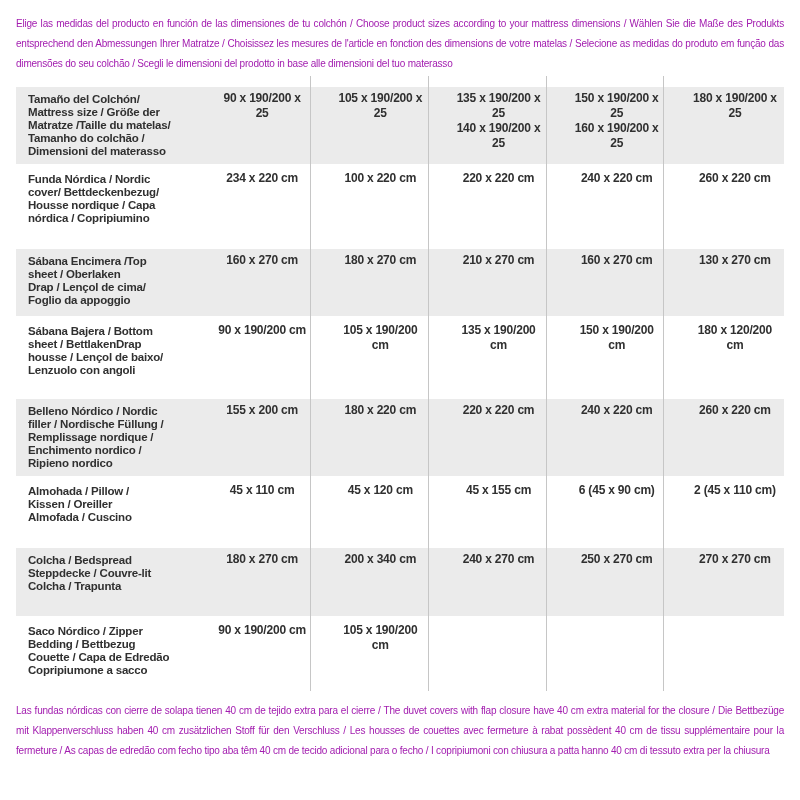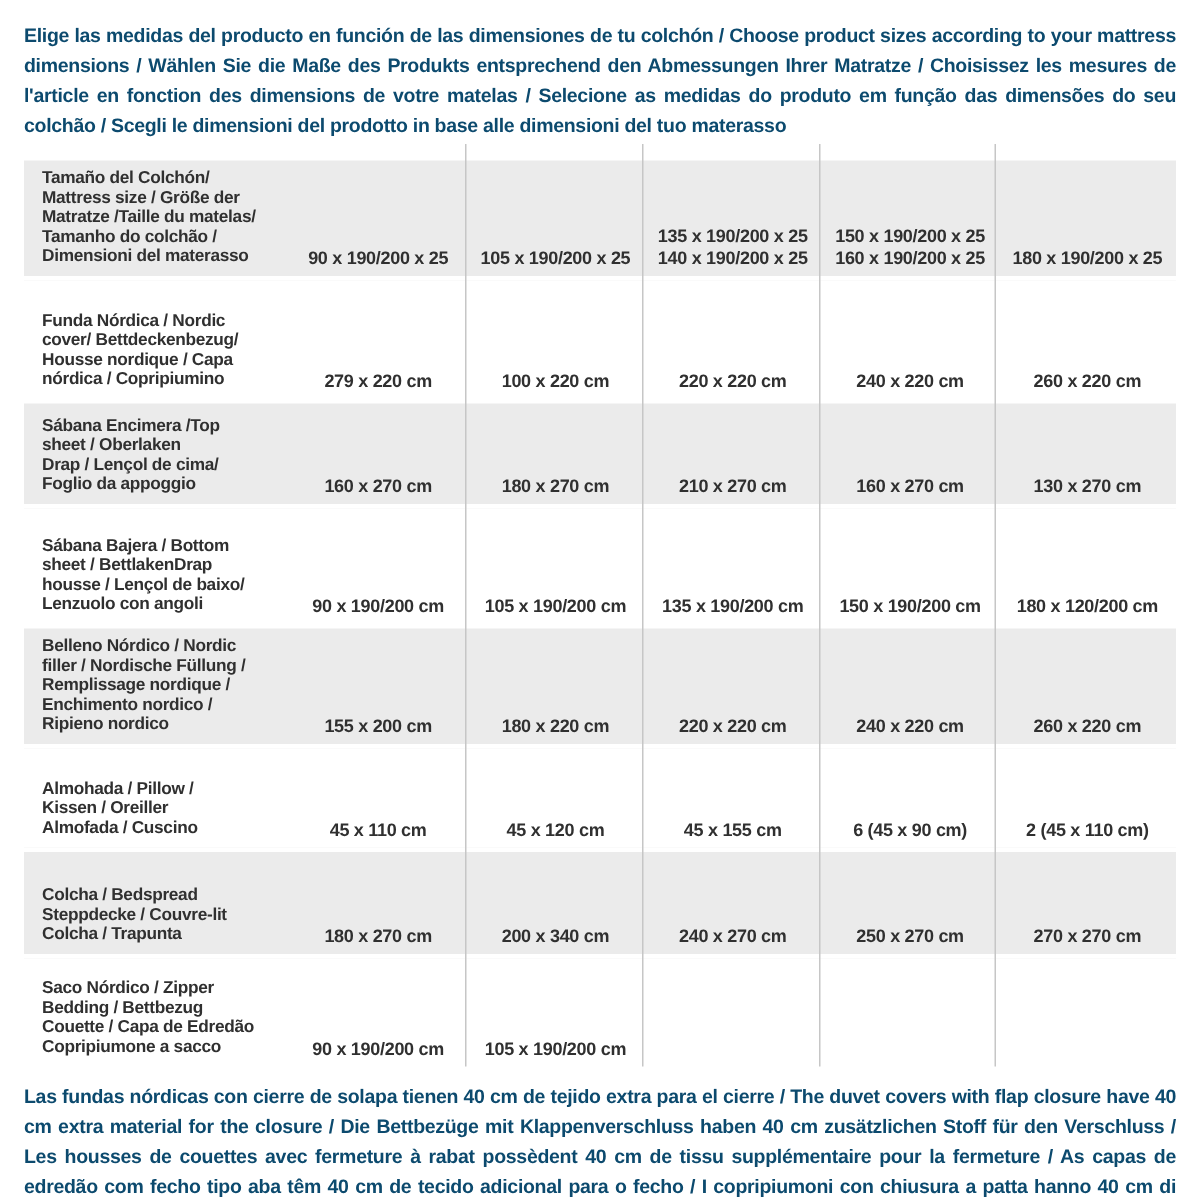--- a/index.html
+++ b/index.html
@@ -6,40 +6,41 @@
   html, body {
     width: 800px; height: 800px;
     background: #ffffff;
     font-family: "Liberation Sans", sans-serif;
     color: #303030;
     overflow: hidden;
   }
   .page { width: 800px; height: 800px; padding: 14px 16px 0 16px; }
 
   .intro, .note {
-    font-size: 13px;
-    font-weight: 700;
+    font-size: 10px;
+    font-weight: 400;
     line-height: 20px;
     letter-spacing: -0.2px;
     text-align: justify;
     white-space: normal;
-    color: #0c4a6e;
+    color: #a21caf;
   }
   .intro { margin-bottom: 2px; }
   .note { margin-top: 10px; }
 
   .size-table {
     position: relative;
     width: 768px;
     padding-top: 8px;
   }
   .trow {
     display: flex;
-    align-items: flex-end;
+    align-items: flex-start;
     width: 100%;
+    gap: 20px;
   }
   .trow.shaded {
     background: #ebebeb;
     border-top: 3px solid #ffffff;
     border-bottom: 3px solid #ffffff;
   }
   
   .trow:nth-child(1) { min-height: 80px; }
   .trow:nth-child(2) { min-height: 79px; }
   .trow:nth-child(3) { min-height: 73px; }
@@ -105,21 +106,21 @@
       <div class="cell value-cell">150 x 190/200 x 25
 160 x 190/200 x 25</div>
       <div class="cell value-cell">180 x 190/200 x 25</div>
     </div>
 
     <div class="trow">
       <div class="cell label-cell">Funda Nórdica /  Nordic
 cover/ Bettdeckenbezug/
 Housse nordique  / Capa
 nórdica / Copripiumino</div>
-      <div class="cell value-cell">279 x 220 cm</div>
+      <div class="cell value-cell">234 x 220 cm</div>
       <div class="cell value-cell">100 x 220 cm</div>
       <div class="cell value-cell">220 x 220 cm</div>
       <div class="cell value-cell">240 x 220 cm</div>
       <div class="cell value-cell">260 x 220 cm</div>
     </div>
 
     <div class="trow shaded">
       <div class="cell label-cell">Sábana Encimera /Top
 sheet / Oberlaken
 Drap / Lençol de cima/

